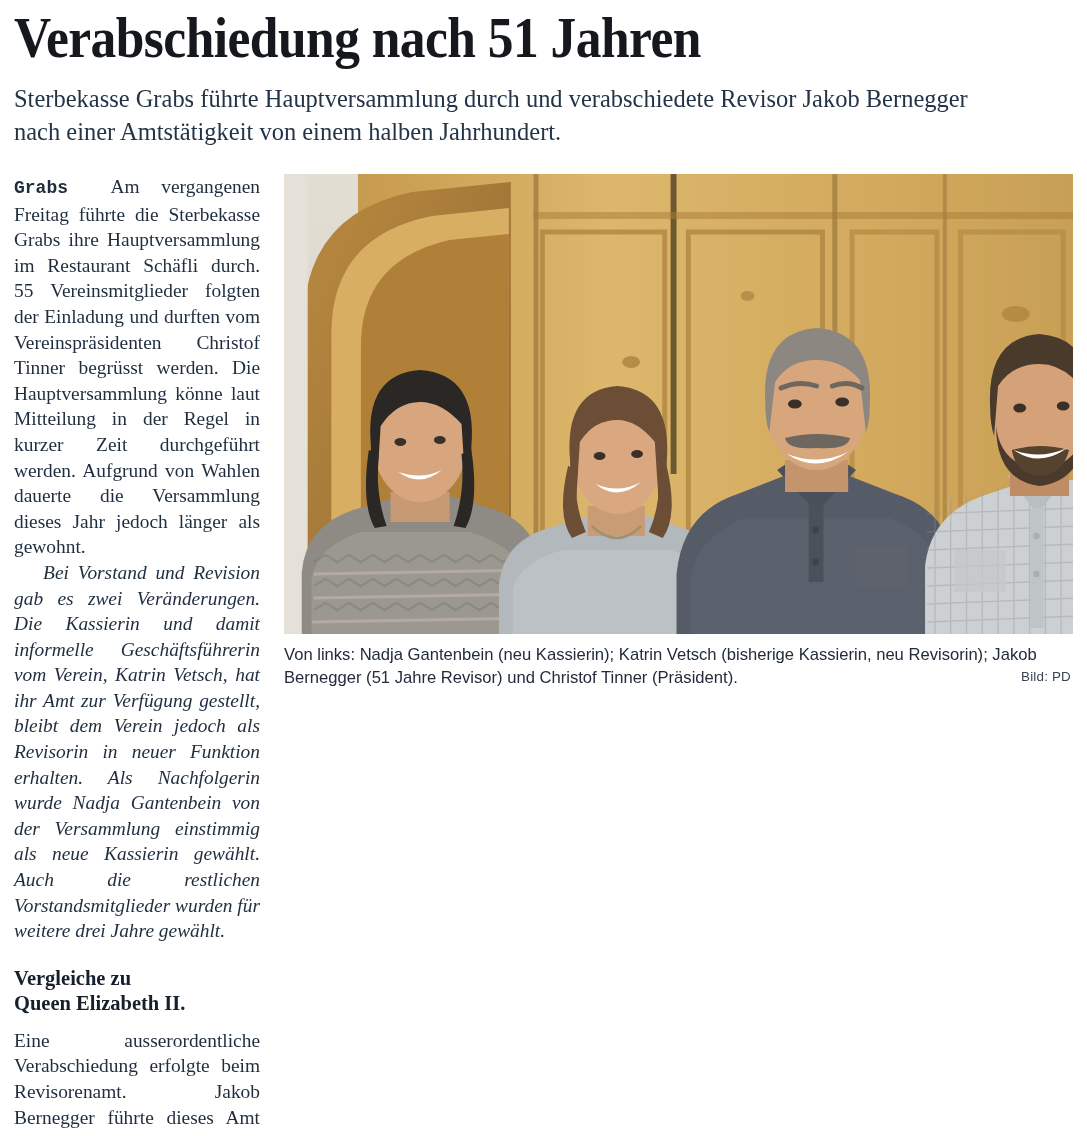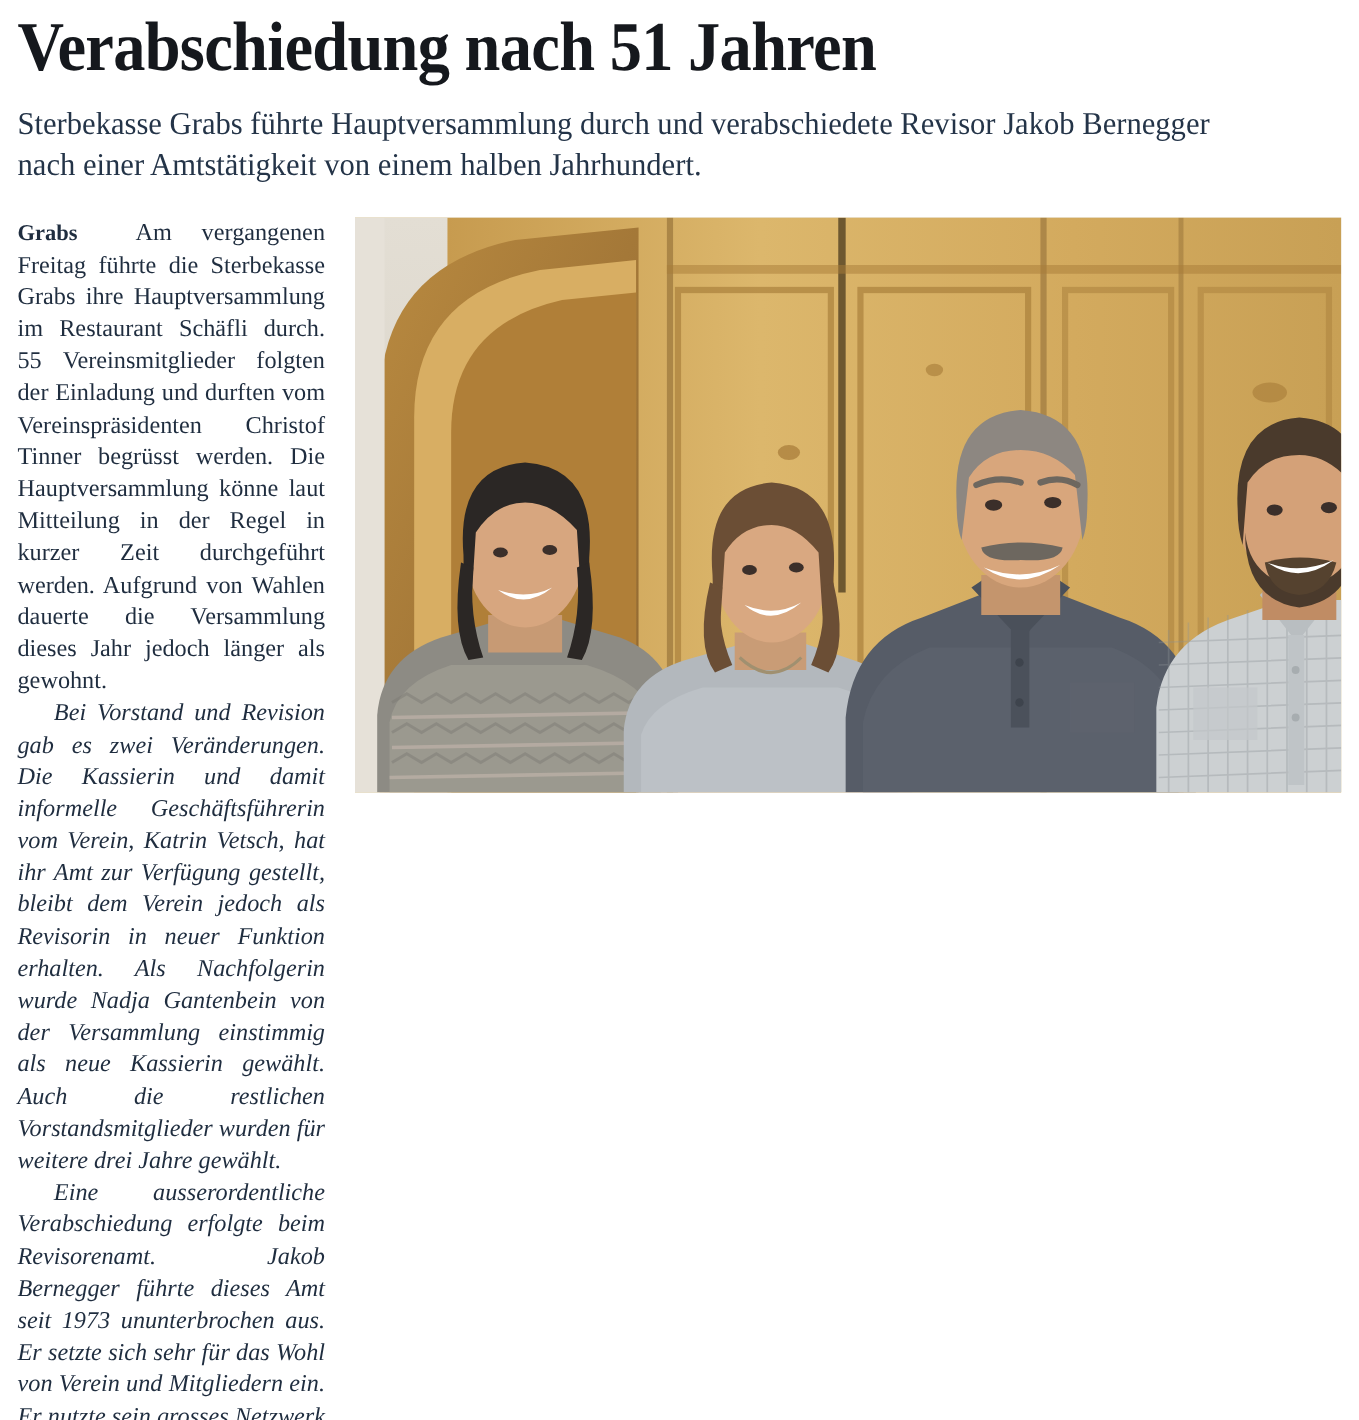--- a/index.html
+++ b/index.html
@@ -75,20 +75,21 @@
     text-align: justify;
     hyphens: auto;
     -webkit-hyphens: auto;
   }
   p.body + p.body { text-indent: 1.5em; font-style: italic; }
   p.body.no-indent { text-indent: 0; }
 
   .lead-label {
     font-weight: bold;
     font-size: 18px;
+    font-family: Liberation Mono, monospace;
   }
 
   h3.subhead {
     font-family: "Liberation Serif", serif;
     font-weight: bold;
     font-size: 20.5px;
     line-height: 25px;
     color: #16202c;
     margin: 22px 0 12px 0;
   }
@@ -128,20 +129,21 @@
 
   <h1 class="headline">Verabschiedung nach 51 Jahren</h1>
 
   <div class="subtitle">Sterbekasse Grabs führte Hauptversammlung durch und verabschiedete Revisor Jakob Bernegger nach einer Amtstätigkeit von einem halben Jahrhundert.</div>
 
   <div class="upper">
 
     <div class="col-narrow">
       <p class="body no-indent"><span class="lead-label">Grabs</span>&nbsp; <span>Am vergangenen Freitag führte die Sterbekasse Grabs ihre Hauptversammlung im Restaurant Schäfli durch. 55 Vereinsmitglieder folgten der Einladung und durften vom Vereinspräsidenten Christof Tinner begrüsst werden. Die Hauptversammlung könne laut Mitteilung in der Regel in kurzer Zeit durchgeführt werden. Aufgrund von Wahlen dauerte die Versammlung dieses Jahr jedoch länger als gewohnt.</span></p>
       <p class="body">Bei Vorstand und Revision gab es zwei Veränderungen. Die Kassierin und damit informelle Geschäftsführerin vom Verein, Katrin Vetsch, hat ihr Amt zur Verfügung gestellt, bleibt dem Verein jedoch als Revisorin in neuer Funktion erhalten. Als Nachfolgerin wurde Nadja Gantenbein von der Versammlung einstimmig als neue Kassierin gewählt. Auch die restlichen Vorstandsmitglieder wurden für weitere drei Jahre gewählt.</p>
+      <h3 class="subhead"><span>Vergleiche zu</span><br><span>Queen Elizabeth II.</span></h3>
       <p class="body no-indent">Eine ausserordentliche Verabschiedung erfolgte beim Revisorenamt. Jakob Bernegger führte dieses Amt seit 1973 ununterbrochen aus. Er setzte sich sehr für das Wohl von Verein und Mitgliedern ein. Er nutzte sein grosses Netzwerk und wusste seine regionalen Orts- und Personenkenntnisse gewinnend einzubringen. Eine solch lange Amtstätigkeit ist sehr selten und bewundernswert.</p>
     </div>
 
     <div class="photo-block">
       <div class="photo">
         <svg viewBox="0 0 800 460" preserveAspectRatio="none">
           <defs>
             <linearGradient id="woodv" x1="0" y1="0" x2="1" y2="0">
               <stop offset="0%" stop-color="#c79b4f"></stop>
               <stop offset="35%" stop-color="#dcb76c"></stop>
@@ -285,16 +287,20 @@
             <path d="M738,276 Q766,268 796,276 Q790,300 766,302 Q742,300 738,276 Z" fill="#55422f"></path>
 
             <ellipse cx="746" cy="234" rx="6.5" ry="4.5" fill="#3b2f2a"></ellipse>
             <ellipse cx="790" cy="232" rx="6.5" ry="4.5" fill="#3b2f2a"></ellipse>
 
             <path d="M740,276 Q766,294 794,274 Q766,286 740,276 Z" fill="#ffffff"></path>
           </g>
         </svg>
       </div>
 
+      <div class="caption">
+        <span>Von links: Nadja Gantenbein (neu Kassierin); Katrin Vetsch (bisherige Kassierin, neu Revisorin); Jakob Bernegger (51 Jahre Revisor) und Christof Tinner (Präsident).</span>
+        <span class="credit">Bild: PD</span>
+      </div>
     </div>
   </div>
 
 </div>
 
 </body></html>

